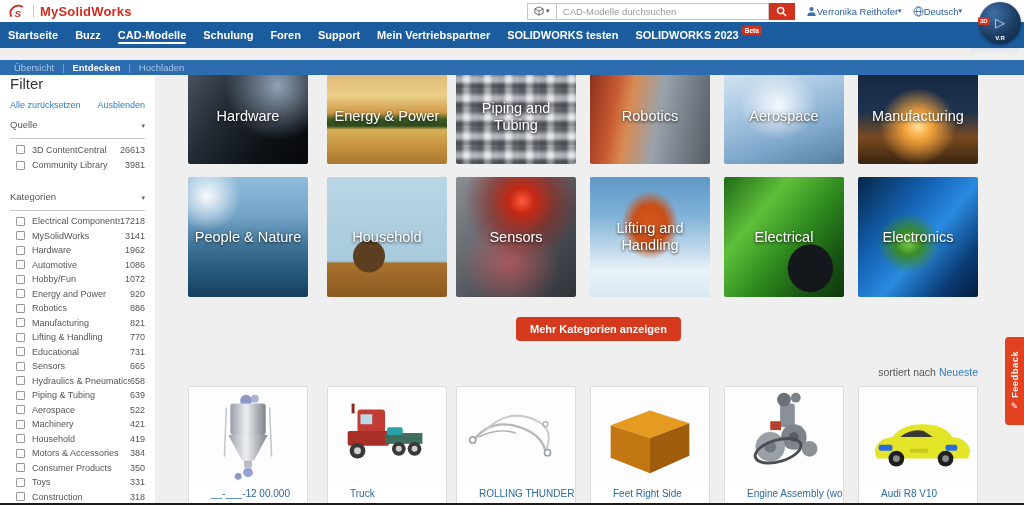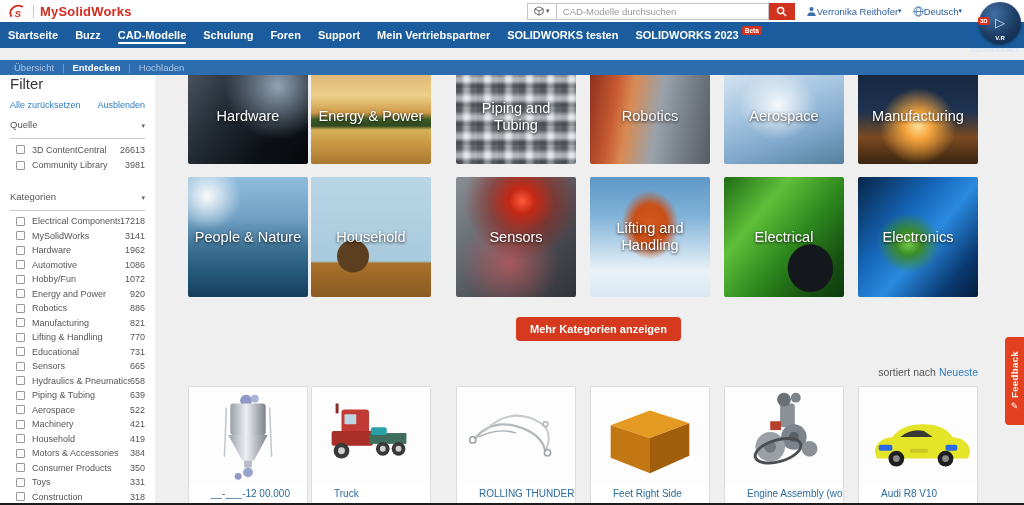--- a/index.html
+++ b/index.html
@@ -54,21 +54,21 @@
   .f-list.kat .fi-row{height:14.5px}
   .cb{width:9px;height:9px;border:1px solid #999;border-radius:1px;background:#fff;margin:0 7px 0 6px;flex:none}
   .fi-label{flex:1;white-space:nowrap;overflow:hidden}
   .fi-count{color:#555}
 
   
   .tile{position:absolute;width:120px;border-radius:2px;display:flex;align-items:center;justify-content:center;cursor:pointer;overflow:hidden}
   .tile-label{color:#fff;font-size:14.5px;text-align:center;line-height:1.15;padding:0 4px;text-shadow:0 1px 3px rgba(0,0,0,.85)}
   .row1{top:69px;height:95px}
   .row2{top:177px;height:120px}
-  .c0{left:188px}.c1{left:311px}.c2{left:456px}.c3{left:590px}.c4{left:724px}.c5{left:858px}
+  .c0{left:188px}.c1{left:327px}.c2{left:456px}.c3{left:590px}.c4{left:724px}.c5{left:858px}
 
   .t-hardware{background:radial-gradient(circle at 75% 18%,rgba(150,170,190,.95),rgba(60,70,85,0) 45%),linear-gradient(125deg,#4a5460 0%,#232b34 35%,#0d1116 70%,#06080b 100%)}
   .t-energy{background:linear-gradient(180deg,#dcb272 0%,#ecd089 28%,#cf9a48 46%,#3d5a26 53%,#2f4a1e 60%,#d8b05a 64%,#c49240 82%,#a87830 100%)}
   .t-piping{background:repeating-linear-gradient(0deg,rgba(0,0,0,.32) 0 3px,rgba(255,255,255,.42) 7px 10px,rgba(0,0,0,.22) 15px 19px),repeating-linear-gradient(90deg,#6e737b 0 5px,#d2d7dc 9px 12px,#7c828a 16px 21px)}
   .t-robotics{background:linear-gradient(100deg,#8a2f1e 0%,#c75a31 22%,#d98a52 34%,#9aa2ab 56%,#788089 76%,#565c64 100%)}
   .t-aero{background:radial-gradient(ellipse at 45% 38%,rgba(255,255,255,.9),rgba(255,255,255,0) 42%),linear-gradient(160deg,#d8e6f2 0%,#aac8e2 35%,#7fa8cc 68%,#54809c 100%)}
   .t-manu{background:radial-gradient(circle at 50% 60%,#ffe09a 0%,#f5a43c 16%,rgba(245,164,60,0) 46%),linear-gradient(180deg,#16263e 0%,#1e3350 45%,#7a4a20 72%,#3a2410 100%)}
   .t-people{background:radial-gradient(circle at 16% 16%,rgba(255,255,255,.95) 0%,rgba(255,255,255,0) 24%),linear-gradient(180deg,#8fbcdc 0%,#6fa0c4 35%,#3e7396 58%,#265a7d 78%,#153f5c 100%)}
   .t-household{background:radial-gradient(ellipse at 35% 66%,#5c3f20 0%,#5c3f20 14%,rgba(92,63,32,0) 15%),linear-gradient(180deg,#b9d6e6 0%,#a8cadd 70%,#a9712c 72%,#8a5a22 100%)}
   .t-sensors{background:radial-gradient(circle at 55% 20%,#ff5a3c 0%,#c42814 11%,rgba(150,30,20,.55) 28%,rgba(0,0,0,0) 50%),radial-gradient(circle at 45% 72%,rgba(255,95,95,.5),rgba(255,95,95,0) 45%),linear-gradient(135deg,#8a8f96 0%,#6a6f76 32%,#4a4e55 62%,#303338 100%)}

